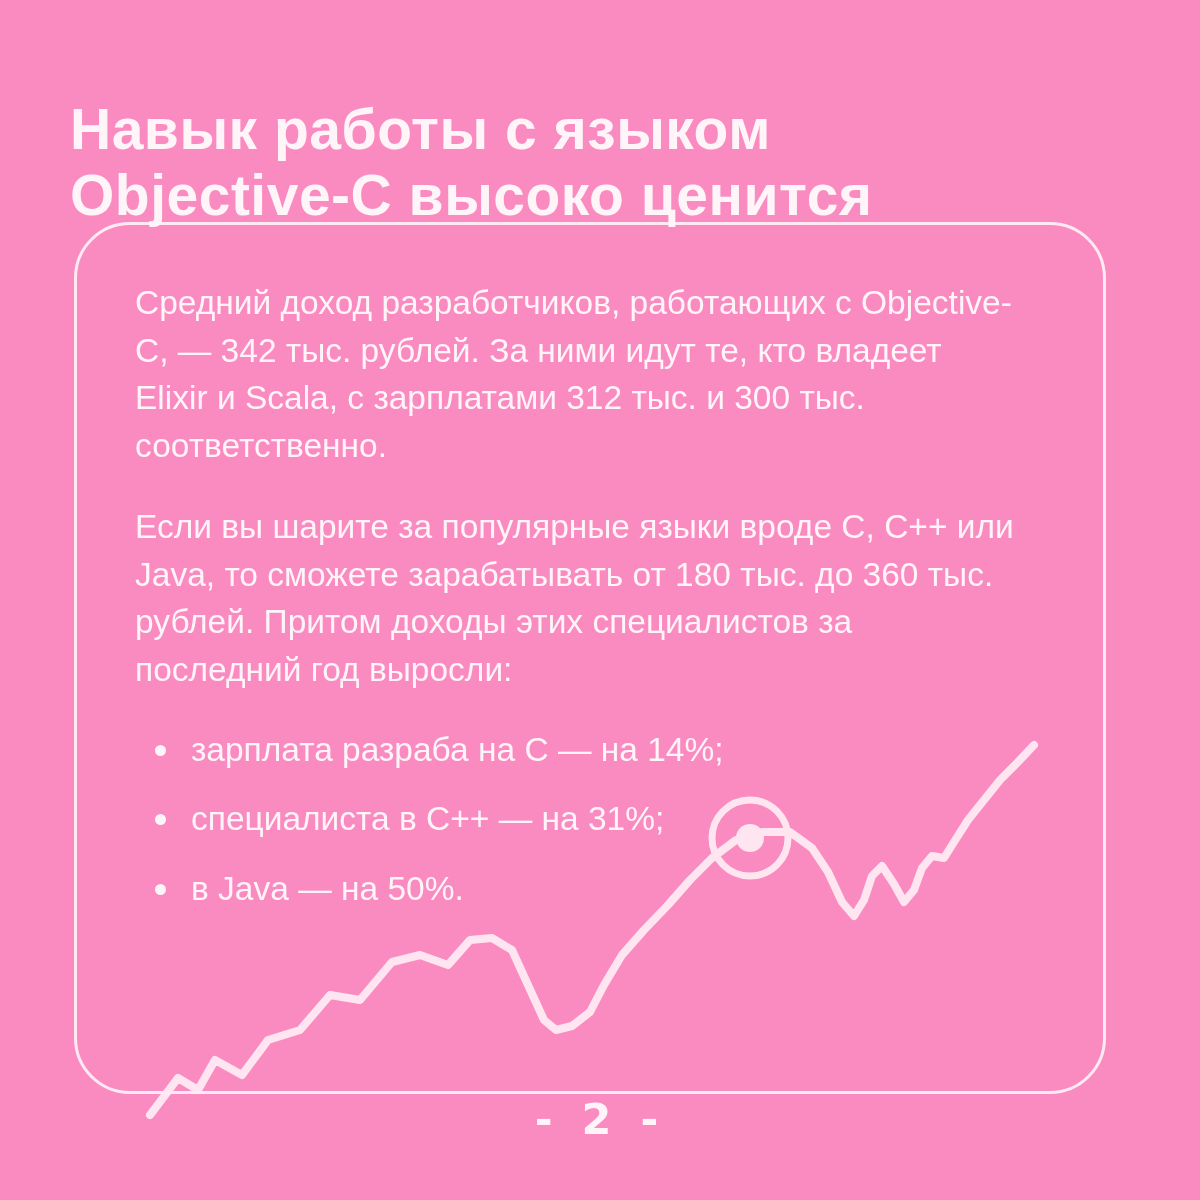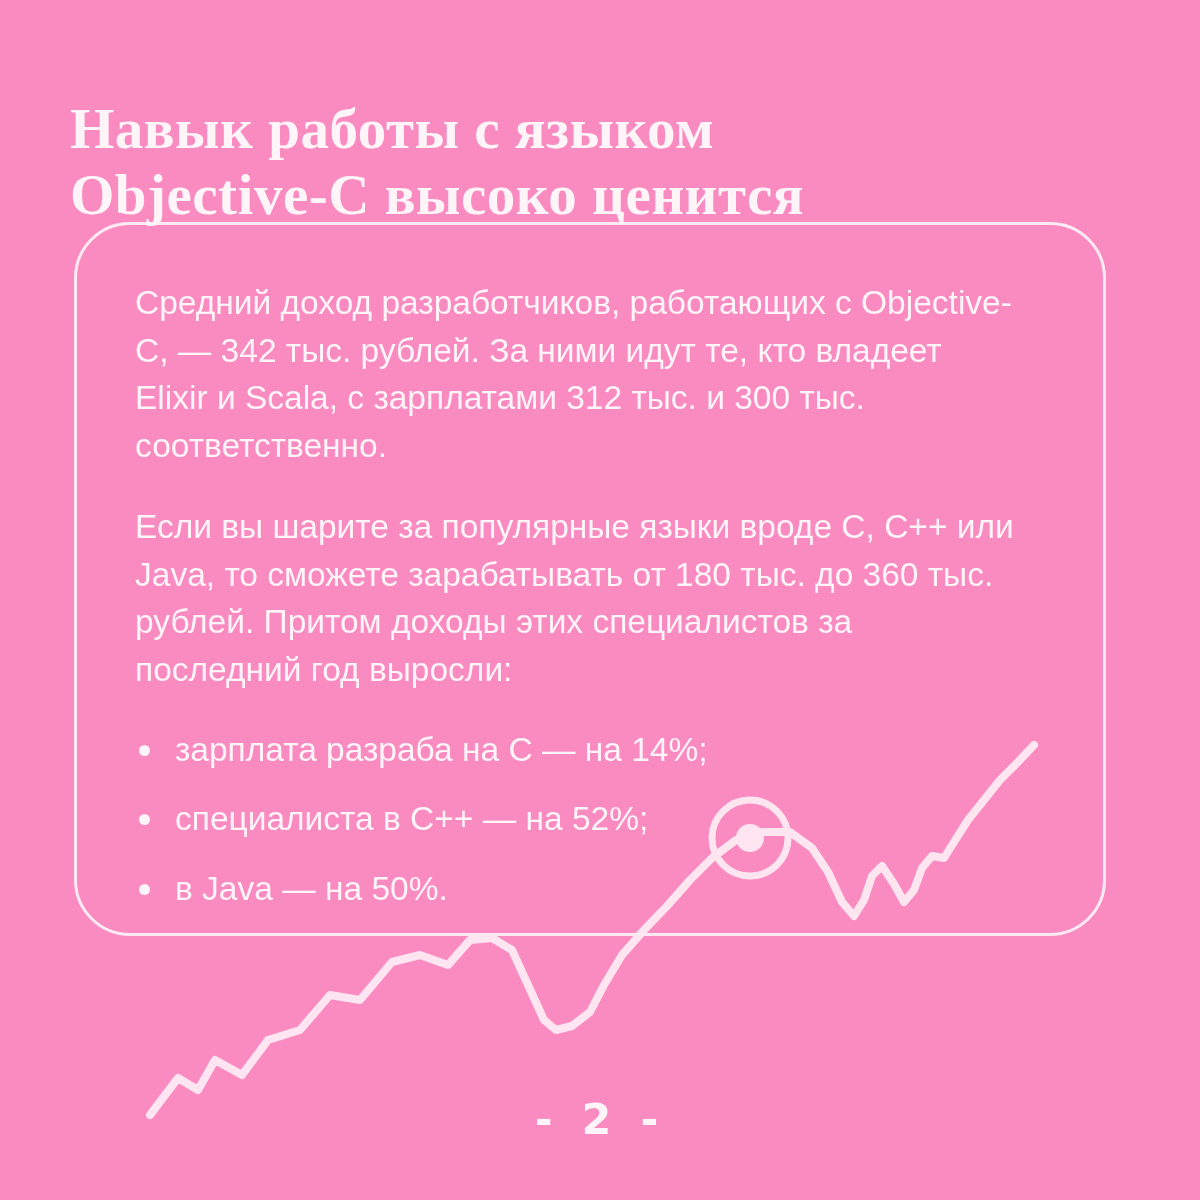--- a/index.html
+++ b/index.html
@@ -38,34 +38,34 @@
     position: absolute;
     top: 58px;
     left: 70px;
     right: 60px;
     z-index: 3;
     color: #FFF4F8;
     font-size: 57px;
     line-height: 1.16;
     font-weight: 700;
     letter-spacing: 0.5px;
-    font-family: Liberation Serif, serif;
+    font-family: Liberation Sans, sans-serif;
   }
   .heading .line {
     display: block;
     white-space: nowrap;
   }
 
   
   .card {
     position: absolute;
     left: 74px;
     top: 222px;
     width: 1032px;
-    height: 714px;
+    height: 872px;
     border: 3px solid #FFEAF3;
     border-radius: 56px;
     box-sizing: border-box;
     z-index: 2;
   }
 
   .card-body {
     position: absolute;
     left: 58px;
     top: 54px;
@@ -74,21 +74,21 @@
     font-size: 33.5px;
     line-height: 1.42;
   }
 
   .para {
     margin: 0 0 34px 0;
     max-width: 880px;
   }
 
   .bullets {
-    margin: 0;
+    margin: 16px;
     padding: 0;
     list-style: none;
   }
   .bullets li {
     position: relative;
     padding-left: 40px;
     margin-bottom: 26px;
     line-height: 1.3;
   }
   .bullets li .dot {
@@ -147,21 +147,21 @@
       <p class="para">Средний доход разработчиков, работающих с Objective-C, — 342 тыс. рублей. За ними идут те, кто владеет Elixir и Scala, с зарплатами 312 тыс. и 300 тыс. соответственно.</p>
       <p class="para">Если вы шарите за популярные языки вроде C, C++ или Java, то сможете зарабатывать от 180 тыс. до 360 тыс. рублей. Притом доходы этих специалистов за последний год выросли:</p>
 
       <ul class="bullets">
         <li>
           <span class="dot"></span>
           <span>зарплата разраба на C — на 14%;</span>
         </li>
         <li>
           <span class="dot"></span>
-          <span>специалиста в C++ — на 52%;</span>
+          <span>специалиста в C++ — на 31%;</span>
         </li>
         <li>
           <span class="dot"></span>
           <span>в Java — на 50%.</span>
         </li>
       </ul>
 
     </div>
   </section>
 

